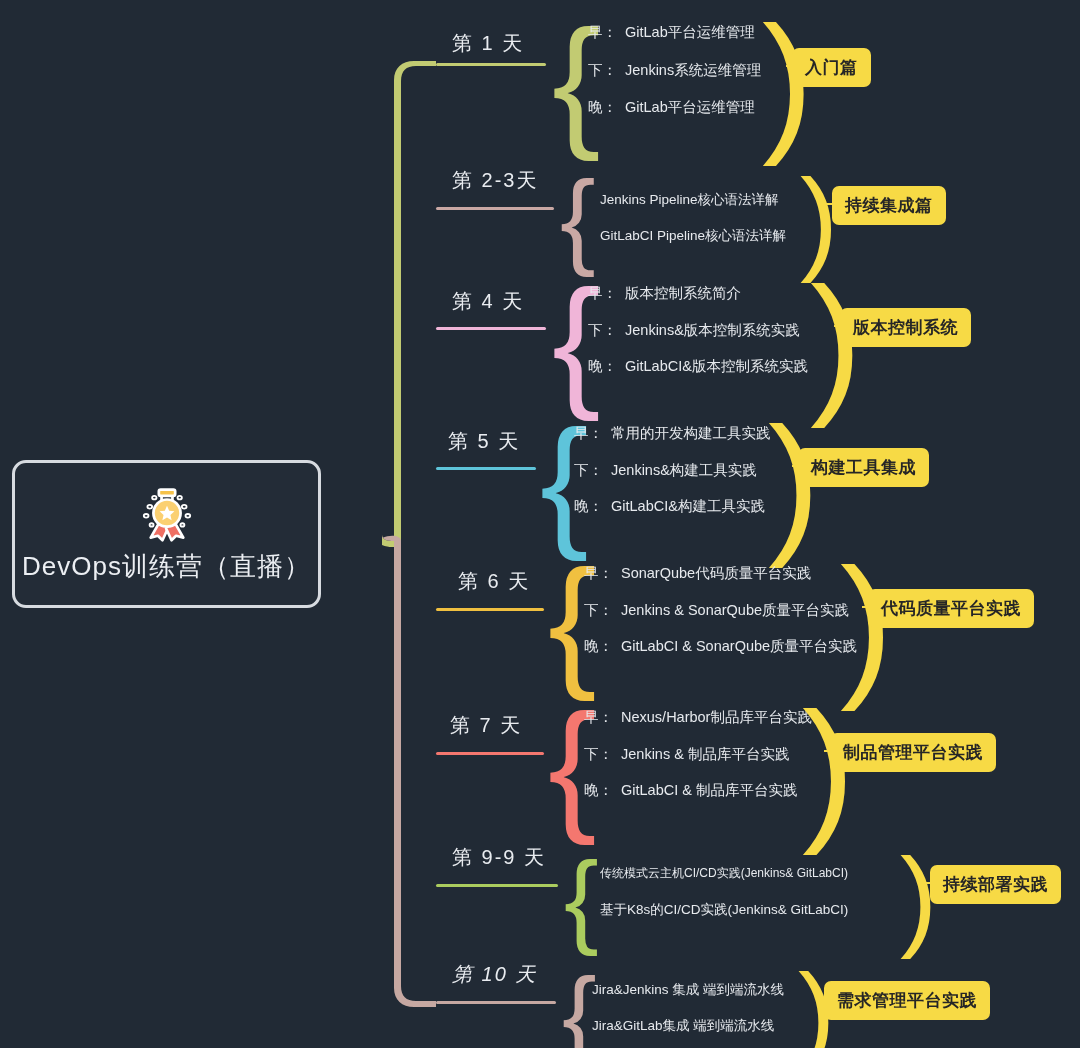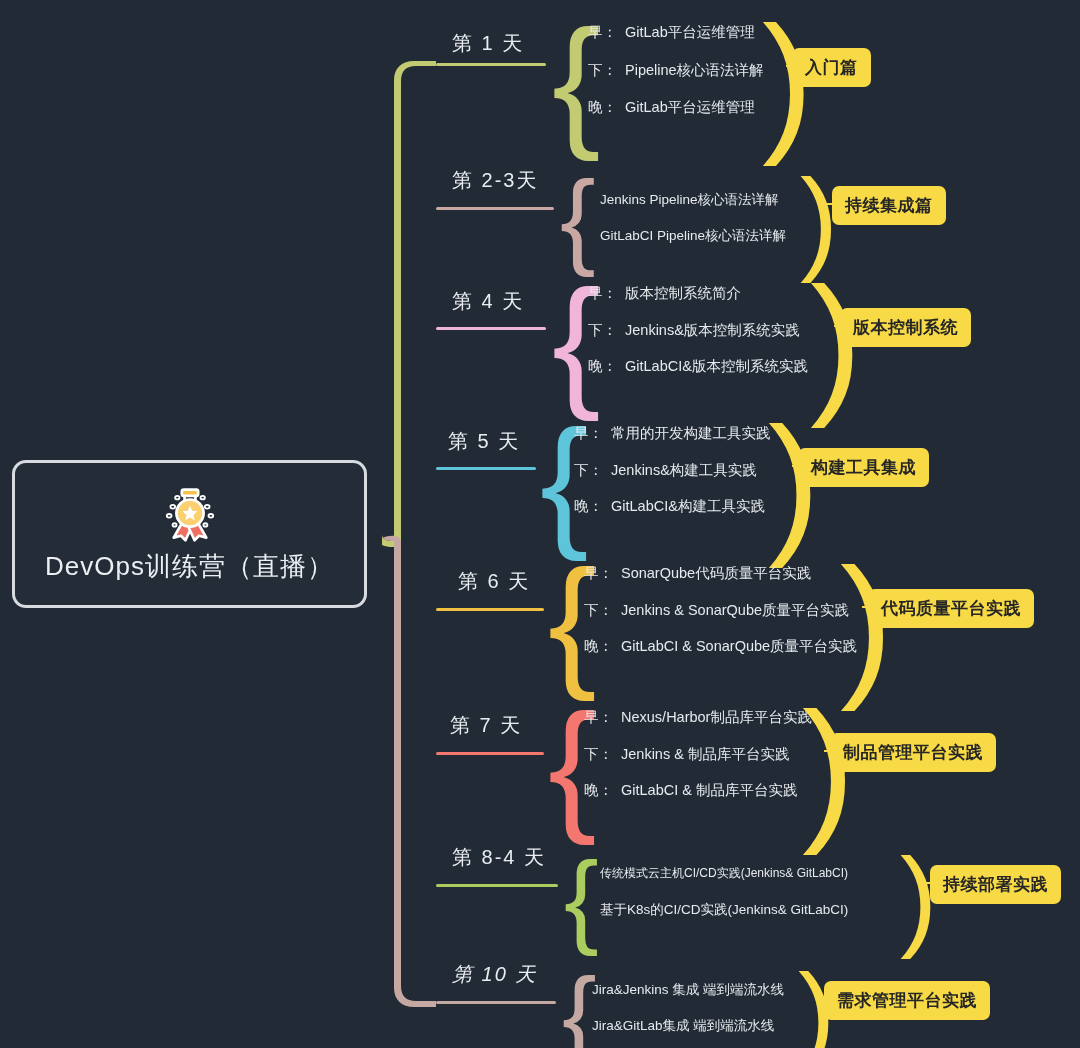--- a/index.html
+++ b/index.html
@@ -17,21 +17,21 @@
     width: 1080px;
     height: 1048px;
     background: #212a35;
   }
 
   
   .root-node {
     position: absolute;
     left: 12px;
     top: 460px;
-    width: 355px;
+    width: 309px;
     height: 148px;
     border: 3px solid #d7dbe0;
     border-radius: 14px;
     background: #232c37;
     display: flex;
     flex-direction: column;
     align-items: center;
     justify-content: center;
     gap: 6px;
   }
@@ -134,21 +134,21 @@
         <div class="day-label" style="left: 452px; top: 30px;">第 1 天</div>
         <div class="day-line" style="left: 436px; top: 63px; width: 110px; background: rgb(194, 203, 114);"></div>
         <div class="brace-open" style="left: 552px; top: 8px; color: rgb(194, 203, 114); font-size: 145.6px;">{</div>
         <div class="leaf-list" style="left: 588px; top: 14px; height: 112px; gap: 18.5px;">
           <div class="leaf-row" style="font-size: 14.5px;">
             <span class="leaf-time">早：</span>
             <span>GitLab平台运维管理</span>
           </div>
           <div class="leaf-row" style="font-size: 14.5px;">
             <span class="leaf-time">下：</span>
-            <span>Pipeline核心语法详解</span>
+            <span>Jenkins系统运维管理</span>
           </div>
           <div class="leaf-row" style="font-size: 14.5px;">
             <span class="leaf-time">晚：</span>
             <span>GitLab平台运维管理</span>
           </div>
         </div>
         <div class="brace-close" style="left: 762px; top: 5px; font-size: 153.4px; color: rgb(247, 218, 69);">)</div>
         <div class="tag-dash" style="left: 786px; top: 65px; background: rgb(247, 218, 69);"></div>
         <div class="tag" style="left: 792px; top: 48px; background: rgb(247, 218, 69); color: rgb(38, 38, 38);">入门篇</div>
       </div>
@@ -250,21 +250,21 @@
           <div class="leaf-row" style="font-size: 14.5px;">
             <span class="leaf-time">晚：</span>
             <span>GitLabCI &amp; 制品库平台实践</span>
           </div>
         </div>
         <div class="brace-close" style="left: 802px; top: 688px; font-size: 158.6px; color: rgb(247, 218, 69);">)</div>
         <div class="tag-dash" style="left: 824px; top: 750px; background: rgb(247, 218, 69);"></div>
         <div class="tag" style="left: 830px; top: 733px; background: rgb(247, 218, 69); color: rgb(38, 38, 38);">制品管理平台实践</div>
       </div>
       <div class="day-group">
-        <div class="day-label" style="left: 452px; top: 844px;">第 8-4 天</div>
+        <div class="day-label" style="left: 452px; top: 844px;">第 9-9 天</div>
         <div class="day-line" style="left: 436px; top: 884px; width: 122px; background: rgb(171, 204, 94);"></div>
         <div class="brace-open" style="left: 564px; top: 846px; color: rgb(171, 204, 94); font-size: 104px;">{</div>
         <div class="leaf-list" style="left: 600px; top: 852px; height: 80px; gap: 18.5px;">
           <div class="leaf-row" style="font-size: 12px;">
             <span>传统模式云主机CI/CD实践(Jenkins&amp; GitLabCI)</span>
           </div>
           <div class="leaf-row" style="font-size: 13.5px;">
             <span>基于K8s的CI/CD实践(Jenkins&amp; GitLabCI)</span>
           </div>
         </div>

